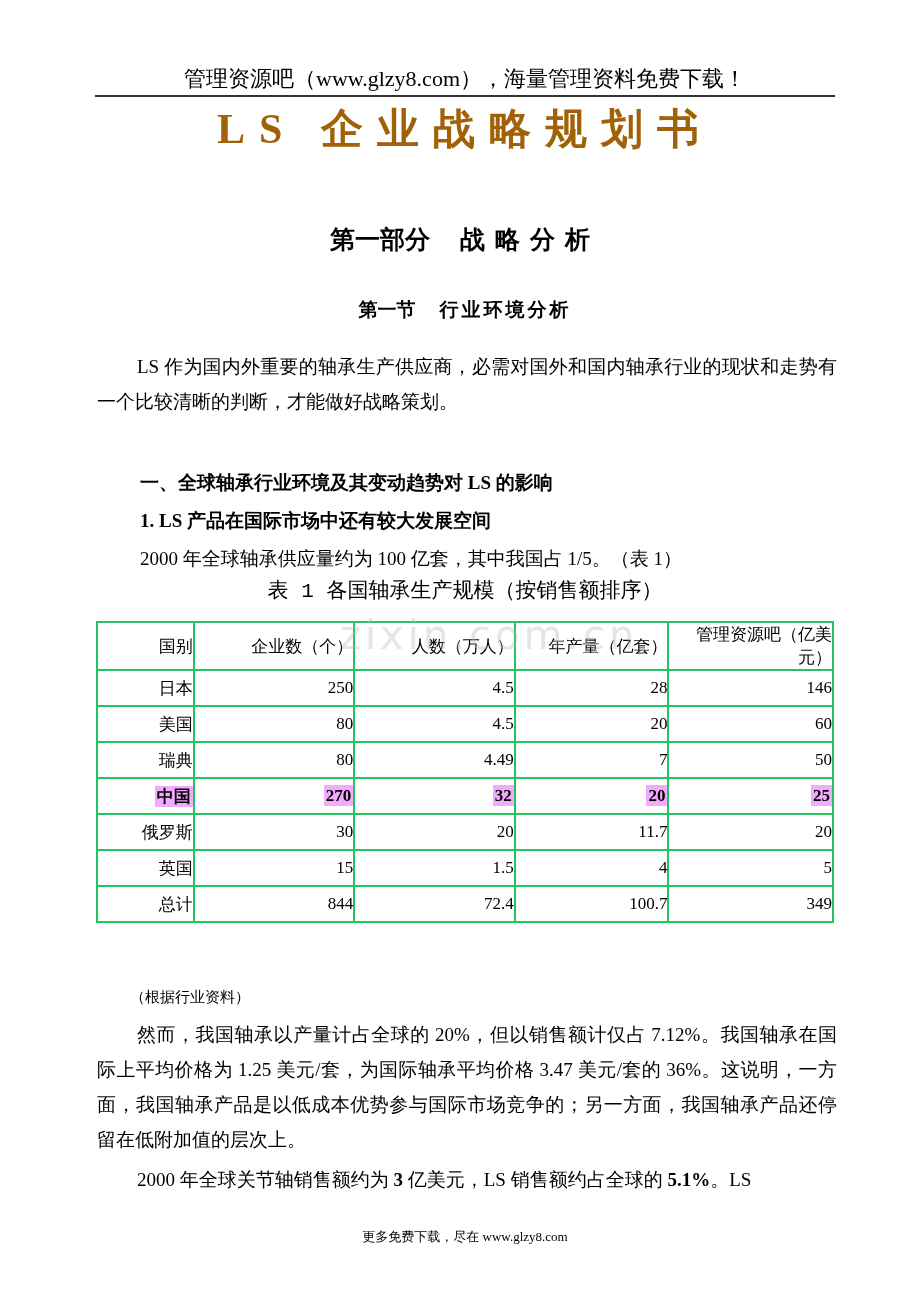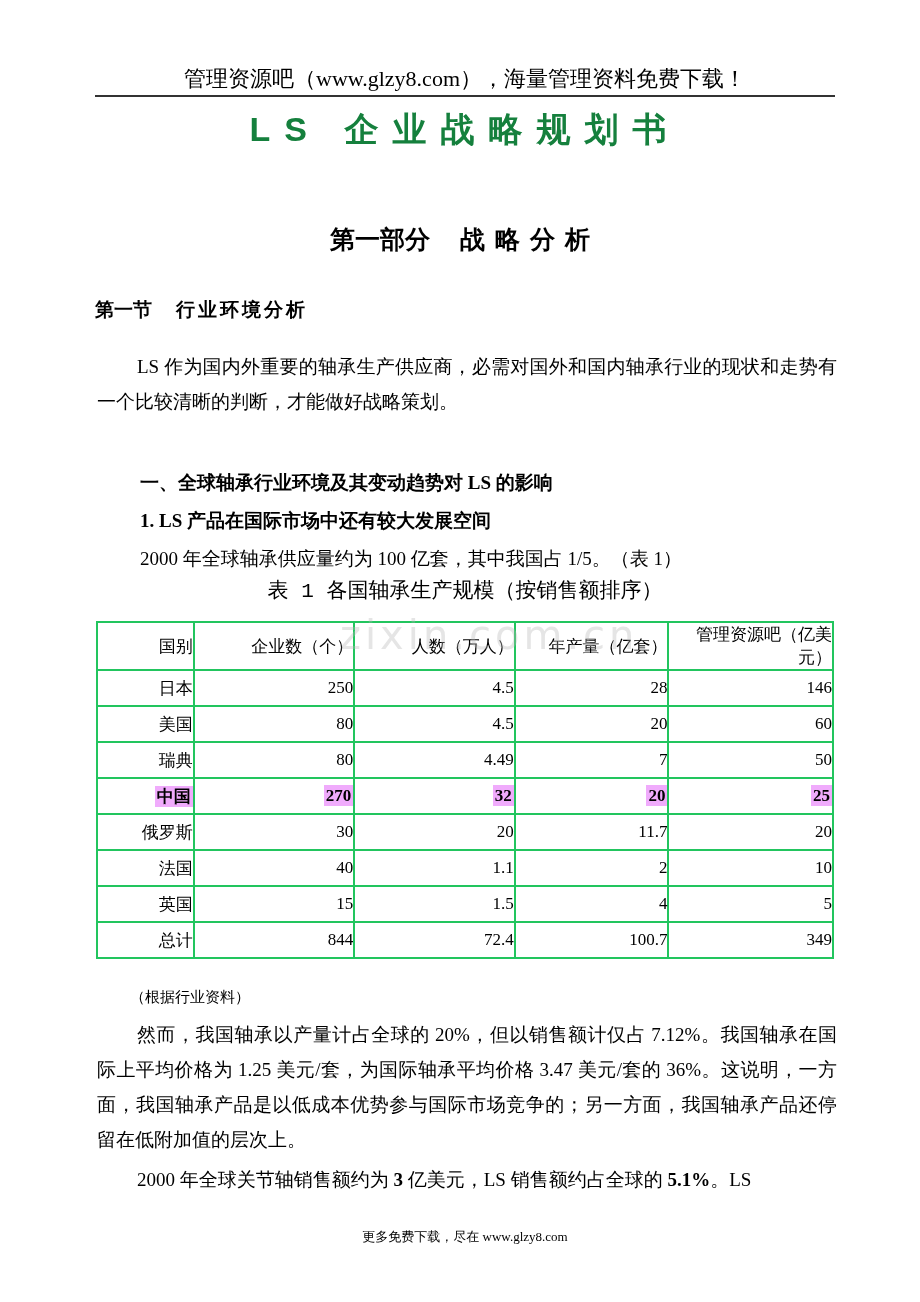--- a/index.html
+++ b/index.html
@@ -11,32 +11,32 @@
       position: absolute; left: 95px; top: 66px; width: 740px;
       text-align: center; font-size: 22px; line-height: 26px;
       font-family: "Liberation Serif", "DejaVu Serif", serif;
     }
     .header-rule {
       position: absolute; left: 95px; top: 95px; width: 740px; height: 0;
       border-top: 2px solid #333;
     }
     .doc-title {
       position: absolute; left: 95px; top: 104px; width: 740px; text-align: center;
-      font-size: 34px; font-weight: bold; color: #15803d; letter-spacing: 14px;
-      font-family: Liberation Sans, sans-serif; line-height: 50px;
+      font-size: 42px; font-weight: bold; color: #a16207; letter-spacing: 14px;
+      font-family: Liberation Serif, serif; line-height: 50px;
     }
     .part-title {
       position: absolute; left: 95px; top: 222px; width: 740px; text-align: center;
       font-size: 25px; font-weight: bold; line-height: 36px;
       font-family: "DejaVu Sans", sans-serif;
     }
     .part-title .gap { display: inline-block; width: 30px; }
     .part-title .spaced { letter-spacing: 10px; }
     .section-title {
-      position: absolute; left: 95px; top: 295px; width: 740px; text-align: left;
+      position: absolute; left: 95px; top: 295px; width: 740px; text-align: center;
       font-size: 19px; font-weight: bold; line-height: 28px;
       font-family: "DejaVu Sans", sans-serif;
     }
     .section-title .gap { display: inline-block; width: 24px; }
     .section-title .spaced { letter-spacing: 3px; }
     .para {
       position: absolute; left: 97px; width: 740px; font-size: 19px; line-height: 35px;
       text-align: justify; font-family: "Liberation Serif", "DejaVu Serif", serif;
     }
     .indent { text-indent: 40px; }
@@ -147,27 +147,20 @@
       <td><span class="hl">25</span></td>
     </tr>
     <tr>
       <td>俄罗斯</td>
       <td>30</td>
       <td>20</td>
       <td>11.7</td>
       <td>20</td>
     </tr>
     <tr>
-      <td>法国</td>
-      <td>40</td>
-      <td>1.1</td>
-      <td>2</td>
-      <td>10</td>
-    </tr>
-    <tr>
       <td>英国</td>
       <td>15</td>
       <td>1.5</td>
       <td>4</td>
       <td>5</td>
     </tr>
     <tr>
       <td>总计</td>
       <td>844</td>
       <td>72.4</td>

